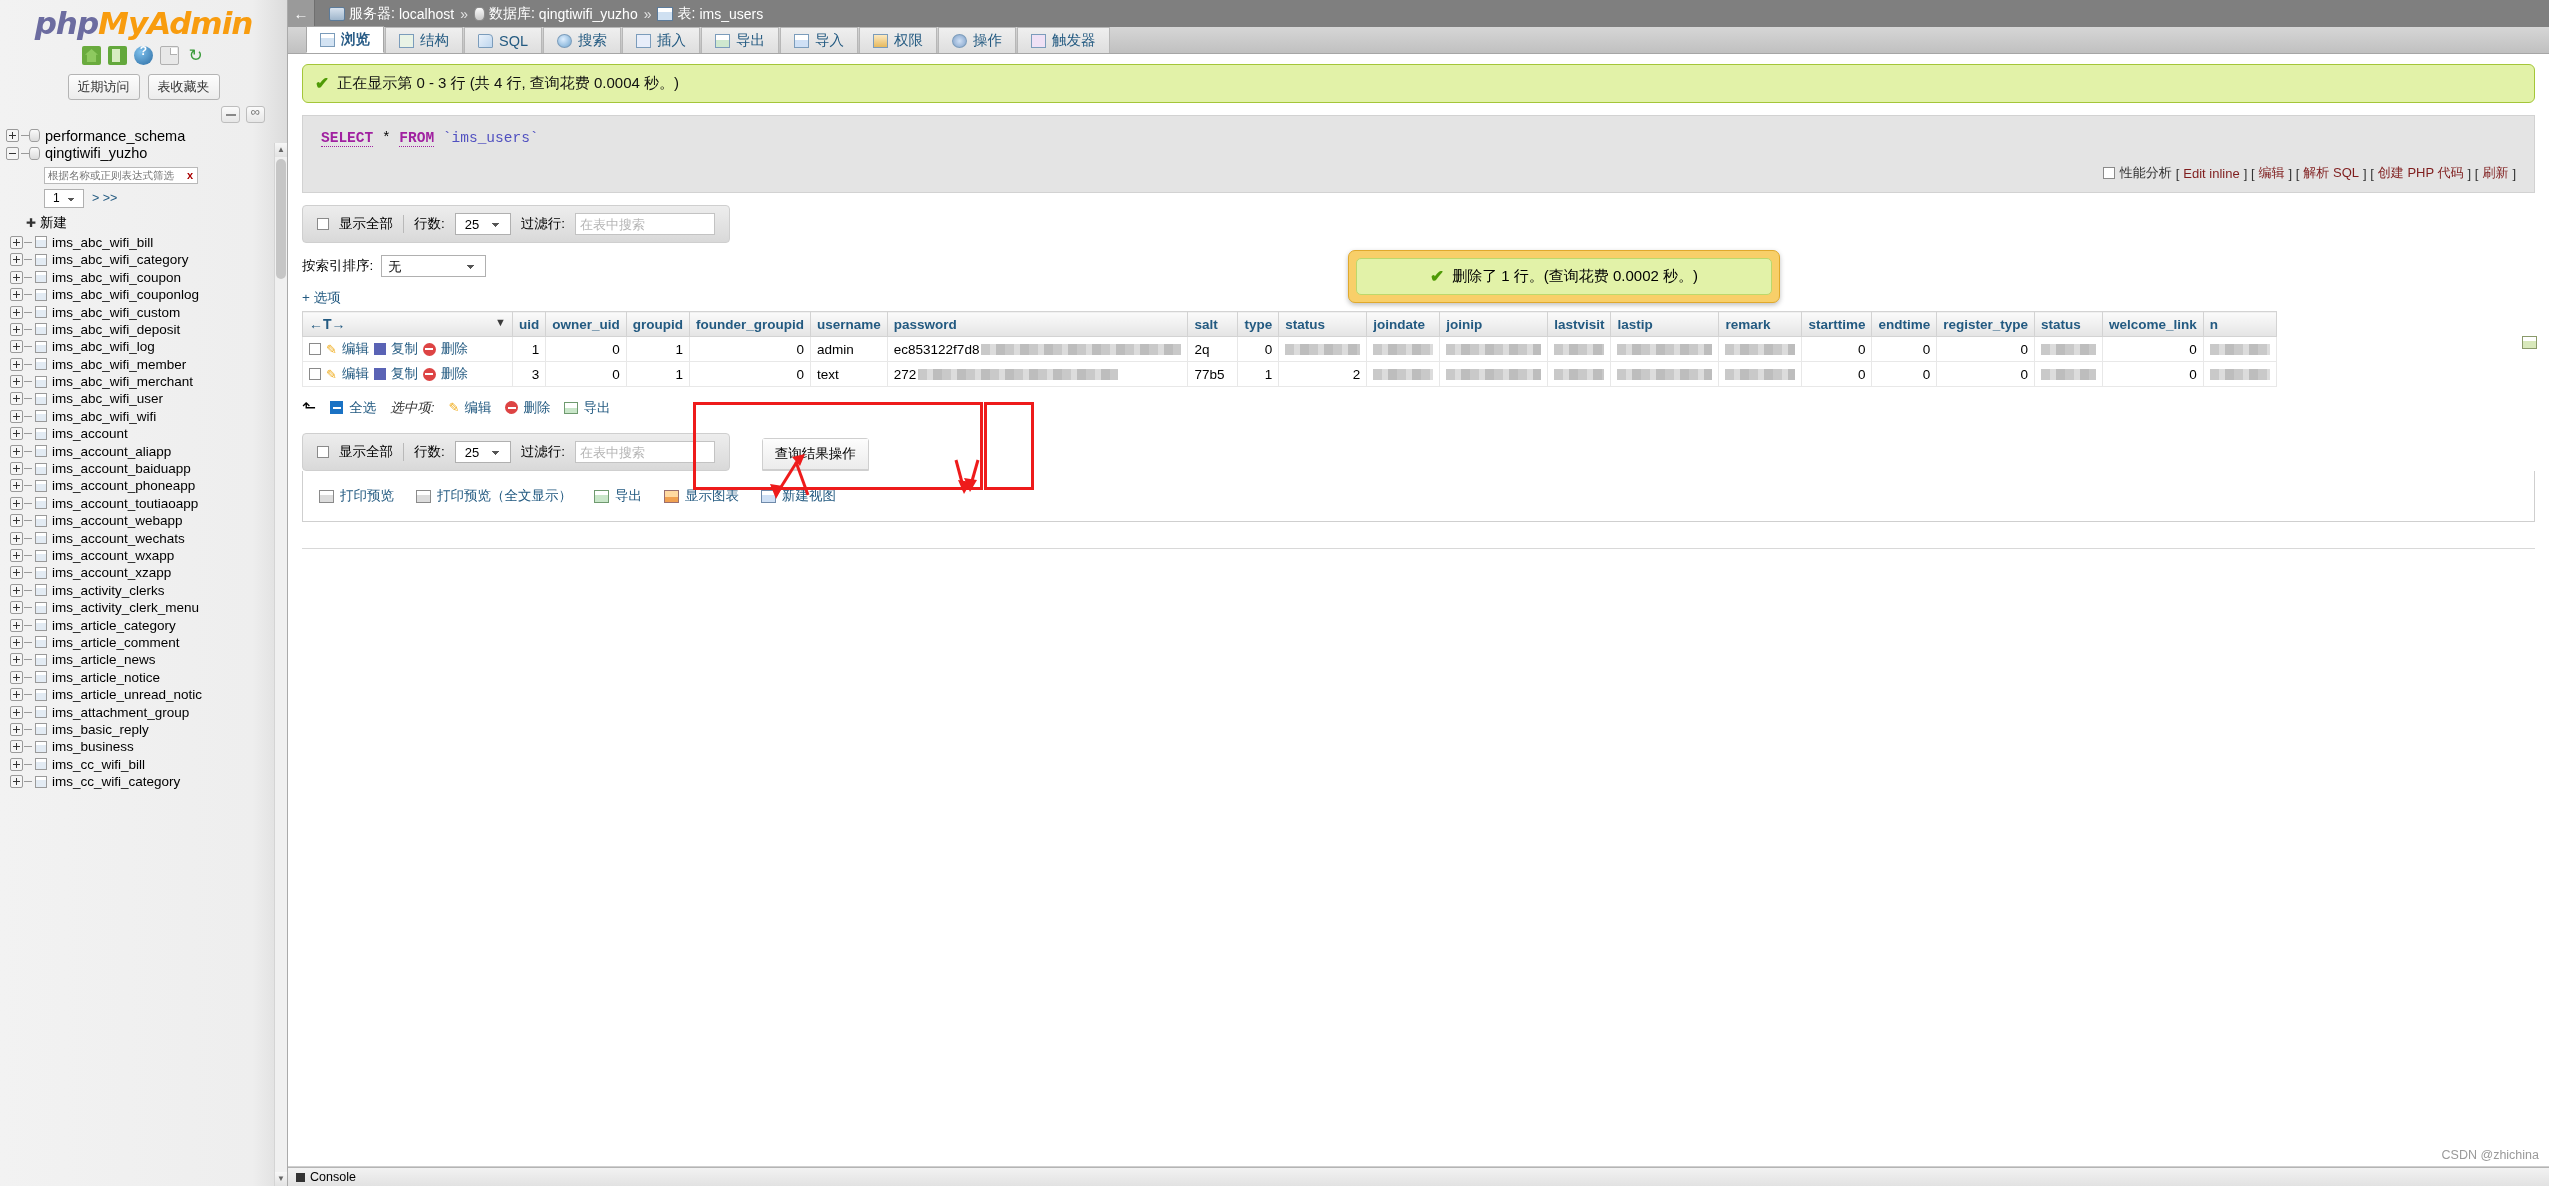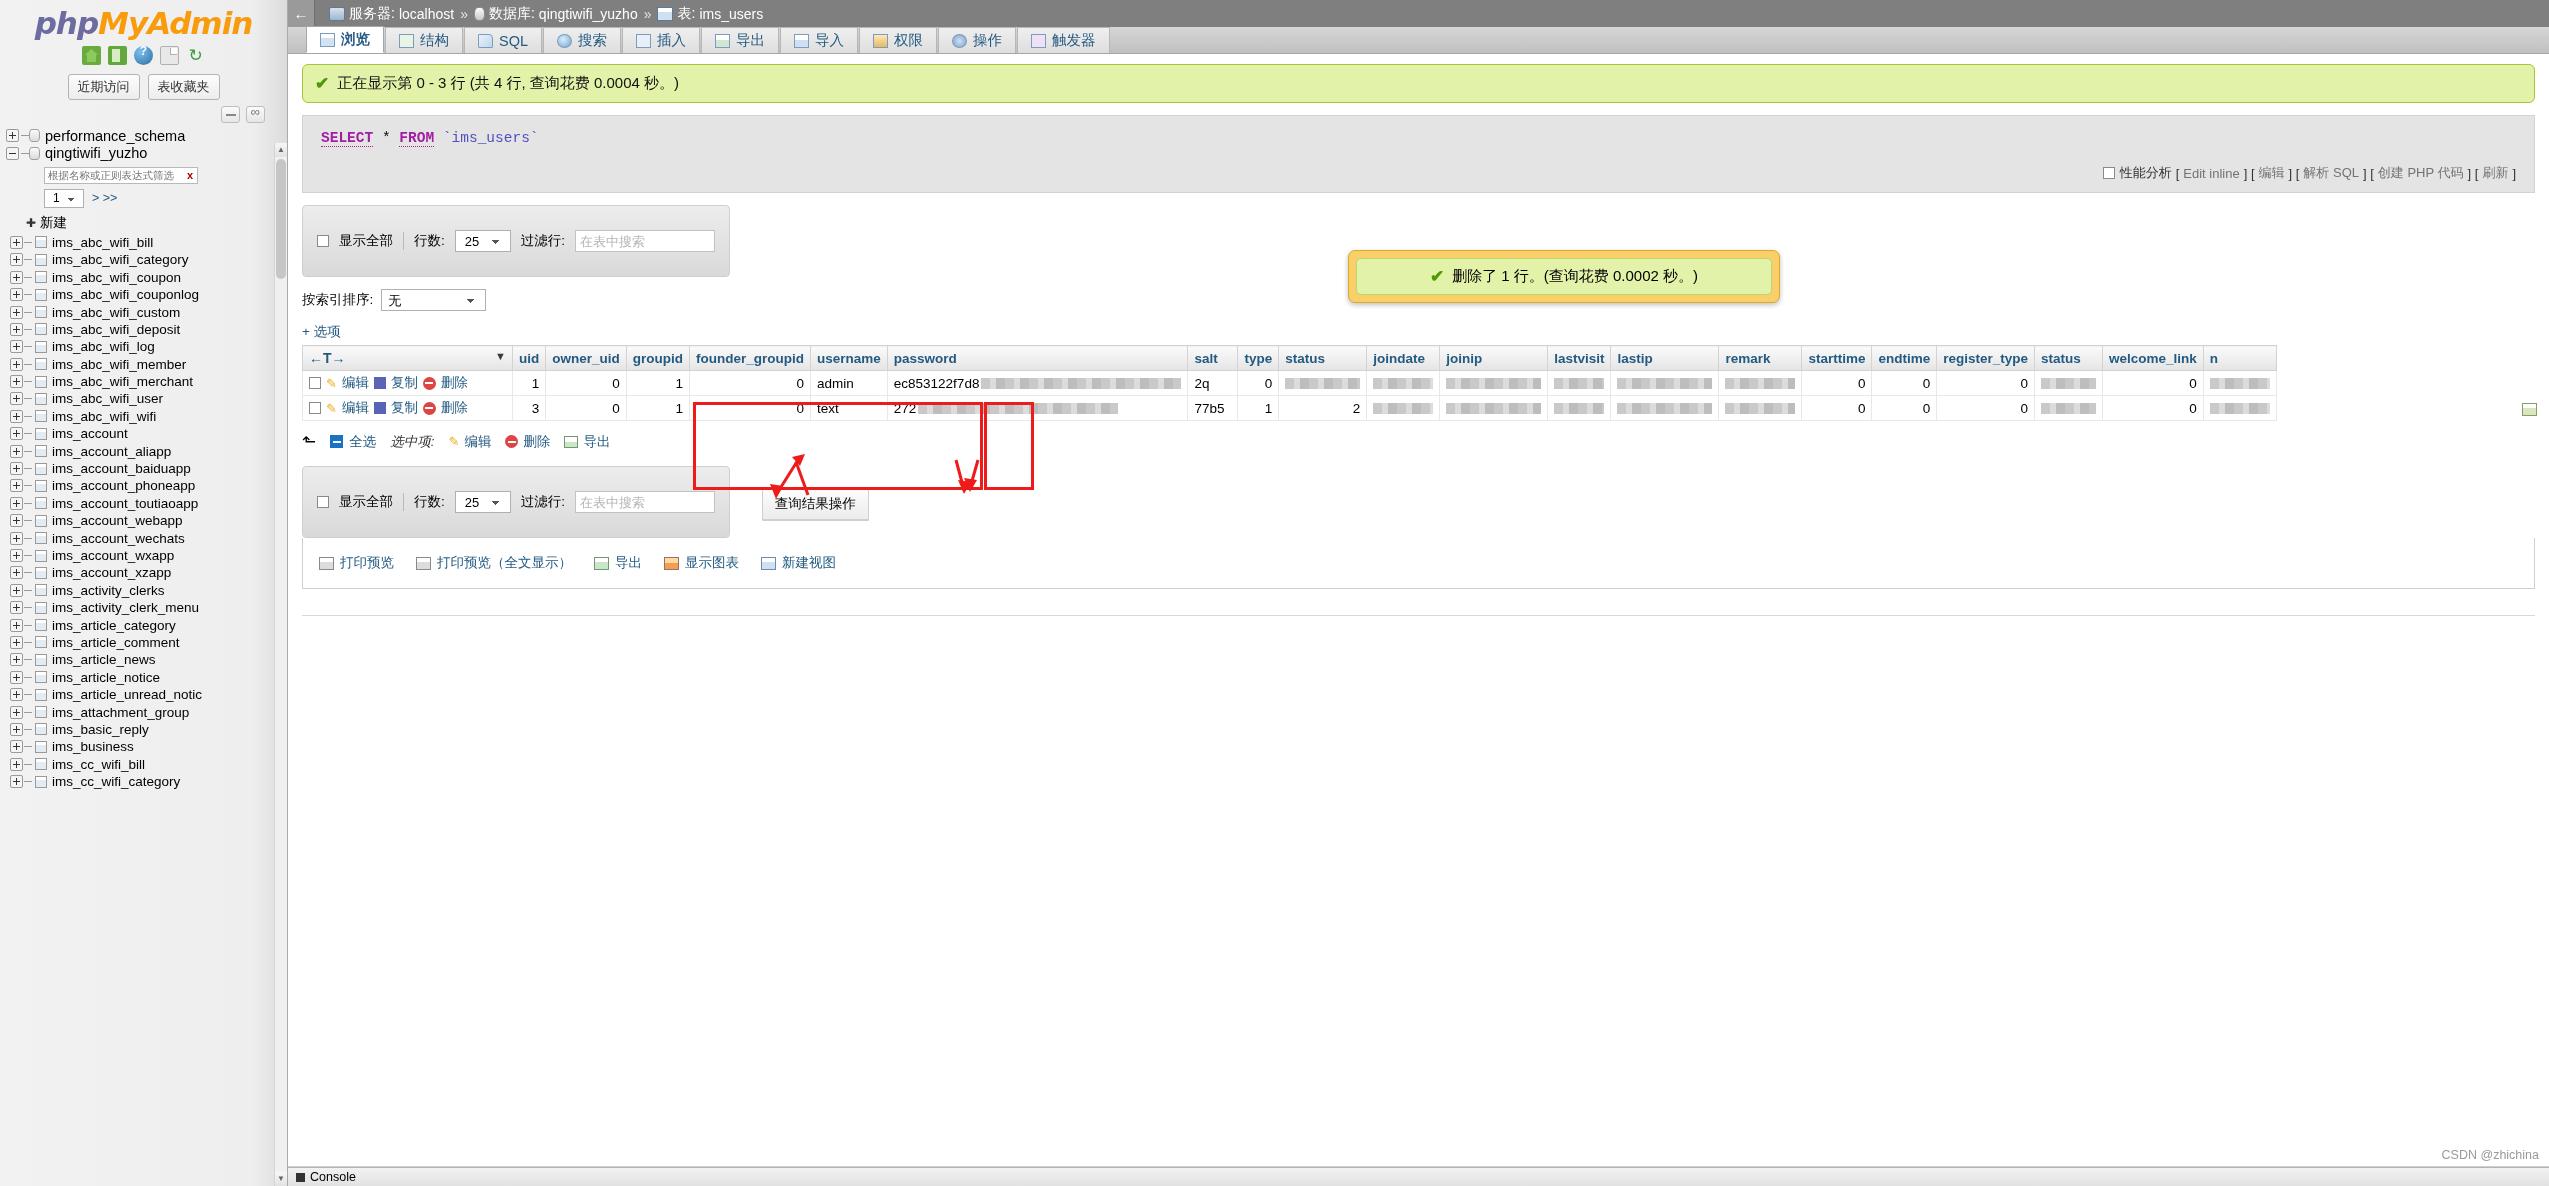--- a/index.html
+++ b/index.html
@@ -205,29 +205,29 @@
     font-family:"Liberation Mono", monospace; font-size:14.5px;
   }
   .kw{ color:#a020a0; font-weight:bold; border-bottom:1px dotted #a020a0;}
   .star{ color:#000; }
   .tblname{ color:#5050c0; }
   .sqlfoot {
     display:flex; align-items:center; justify-content:flex-end; gap:4px;
     font-size:13px; margin-top: 18px; color:#235a81;
   }
   .sqlfoot .profiling{ color:#333; display:flex; align-items:center; gap:5px; }
-  .sqlfoot a{ color:#737373; text-decoration:none; cursor:pointer;}
+  .sqlfoot a{ color:#7f1d1d; text-decoration:none; cursor:pointer;}
   .sqlfoot .brk{ color:#333; }
 
   .toolbar {
     margin: 12px 14px 0 14px;
     background: linear-gradient(to bottom,#ededed,#d9d9d9);
     border:1px solid #cfcfcf; border-radius:4px;
     display:inline-flex; align-items:center; gap:10px;
-    padding: 24px 14px; font-size:13.5px;
+    padding: 7px 14px; font-size:13.5px;
   }
   .toolbar .divider{ width:1px; height:18px; background:#b9b9b9; }
   .num-sel{
     border:1px solid #b0b0b0; background:#fff; height:22px; width:56px;
     font-size:13px; padding-left:9px; -webkit-appearance:none; appearance:none;
     font-family:"Liberation Sans",sans-serif;
     background-image: linear-gradient(45deg,transparent 50%,#555 50%),linear-gradient(135deg,#555 50%,transparent 50%);
     background-position: calc(100% - 14px) 9px, calc(100% - 10px) 9px;
     background-size:4px 4px,4px 4px; background-repeat:no-repeat;
   }

